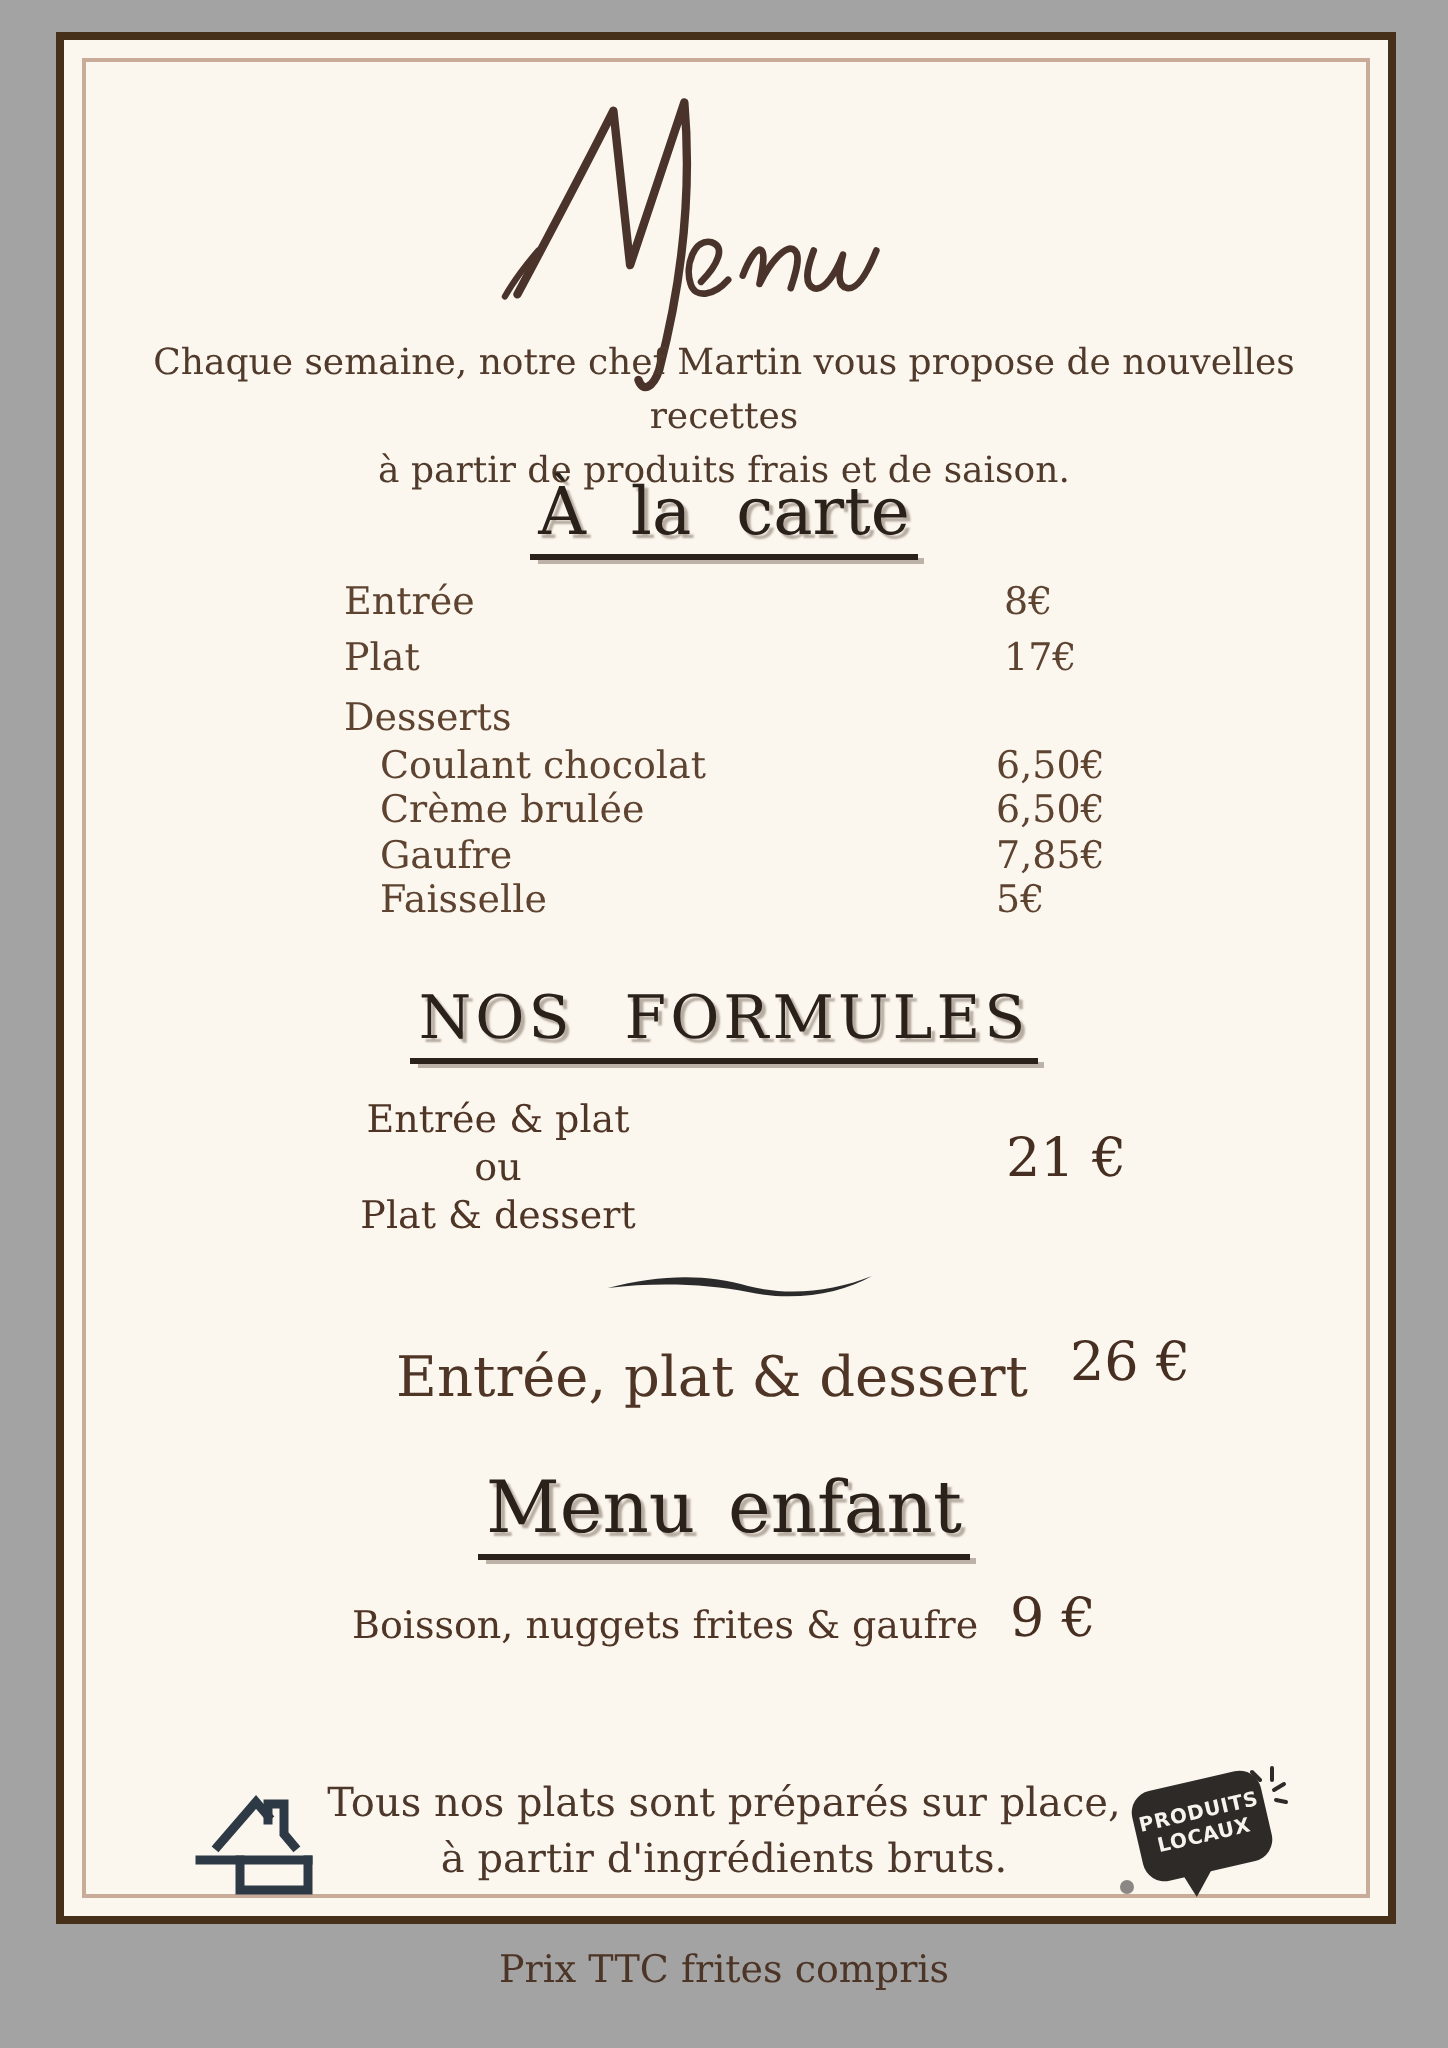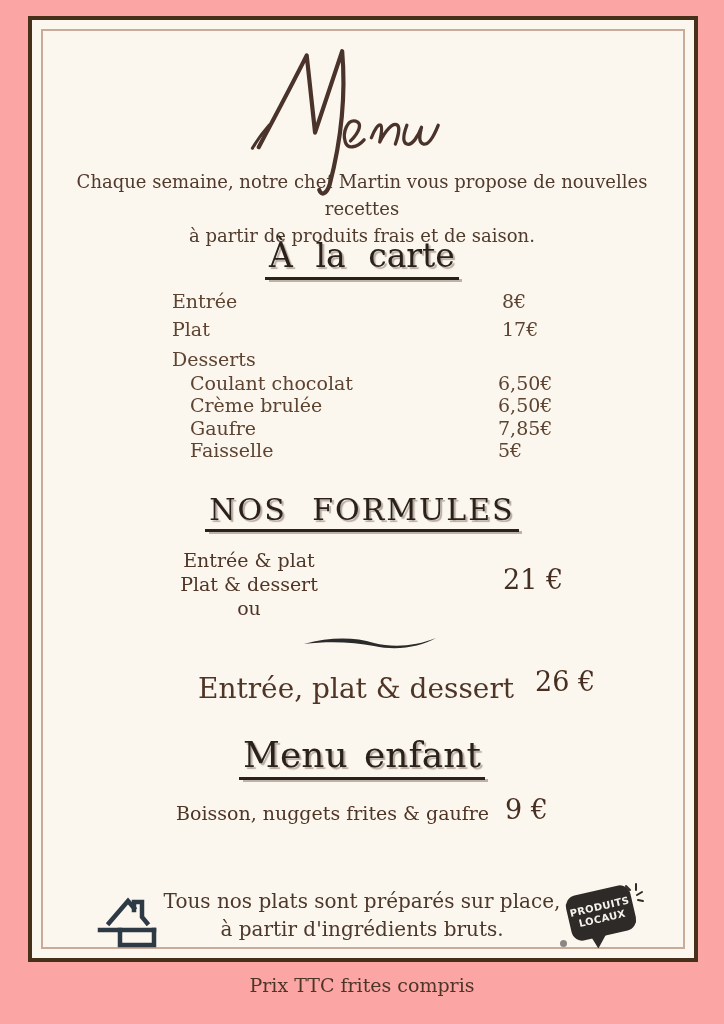--- a/index.html
+++ b/index.html
@@ -1,19 +1,19 @@
 <!DOCTYPE html>
 <html><head>
 <meta charset="utf-8">
 <style>
   * { margin:0; padding:0; box-sizing:border-box; }
   body { background:#faf4ea; font-family:"DejaVu Serif", serif; }
   .page {
     position:relative; width:724px; height:1024px;
-    background:#fca5a5; overflow:hidden;
+    background:#a3a3a3; overflow:hidden;
     color:#5d4330;
   }
   .card {
     position:absolute; left:28px; top:16px; width:670px; height:946px;
     border:4px solid #46301a; background:#fbf6ee;
   }
   .card-inner { position:absolute; inset:9px; border:2px solid #c9ab99; }
 
   .script-title { position:absolute; left:242px; top:40px; width:240px; height:158px; }
 
@@ -146,22 +146,22 @@
     <span class="item-label">Faisselle</span>
     <span class="item-price">5€</span>
   </div>
 
   <div class="section-heading-wrap h-formules">
     <span class="section-heading">NOS FORMULES</span>
   </div>
 
   <div class="formule-option1">
     <div>Entrée &amp; plat</div>
+    <div>ou</div>
     <div>Plat &amp; dessert</div>
-    <div>ou</div>
   </div>
   <div class="big-price price-21">21 €</div>
 
   <div class="swoosh">
     <svg width="138" height="18" viewBox="0 0 138 18">
       <path d="M2,11 C28,4 52,4 72,10 C92,15 114,13 134,5 C118,14 95,18 72,13 C52,9 26,8 2,11 Z" fill="#2b2b2b"></path>
     </svg>
   </div>
 
   <div class="formule-option2-label">Entrée, plat &amp; dessert</div>

